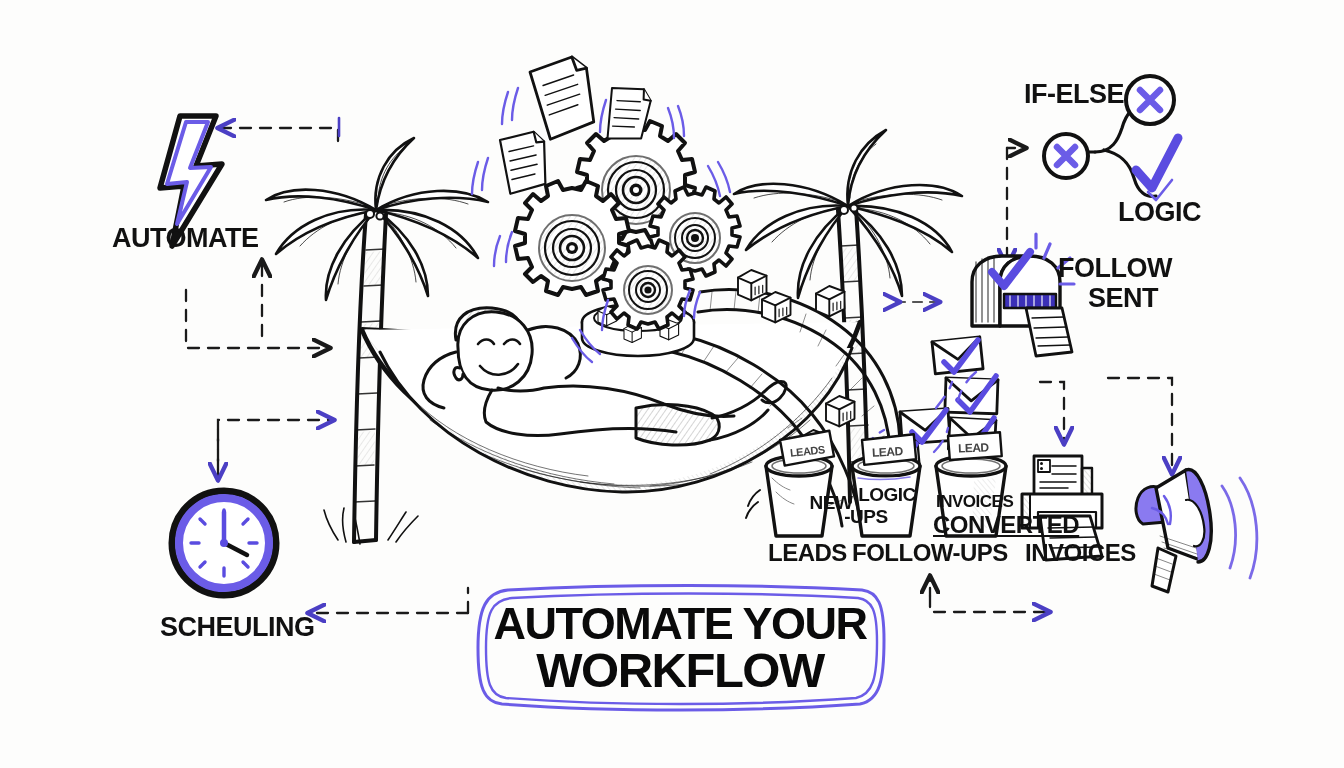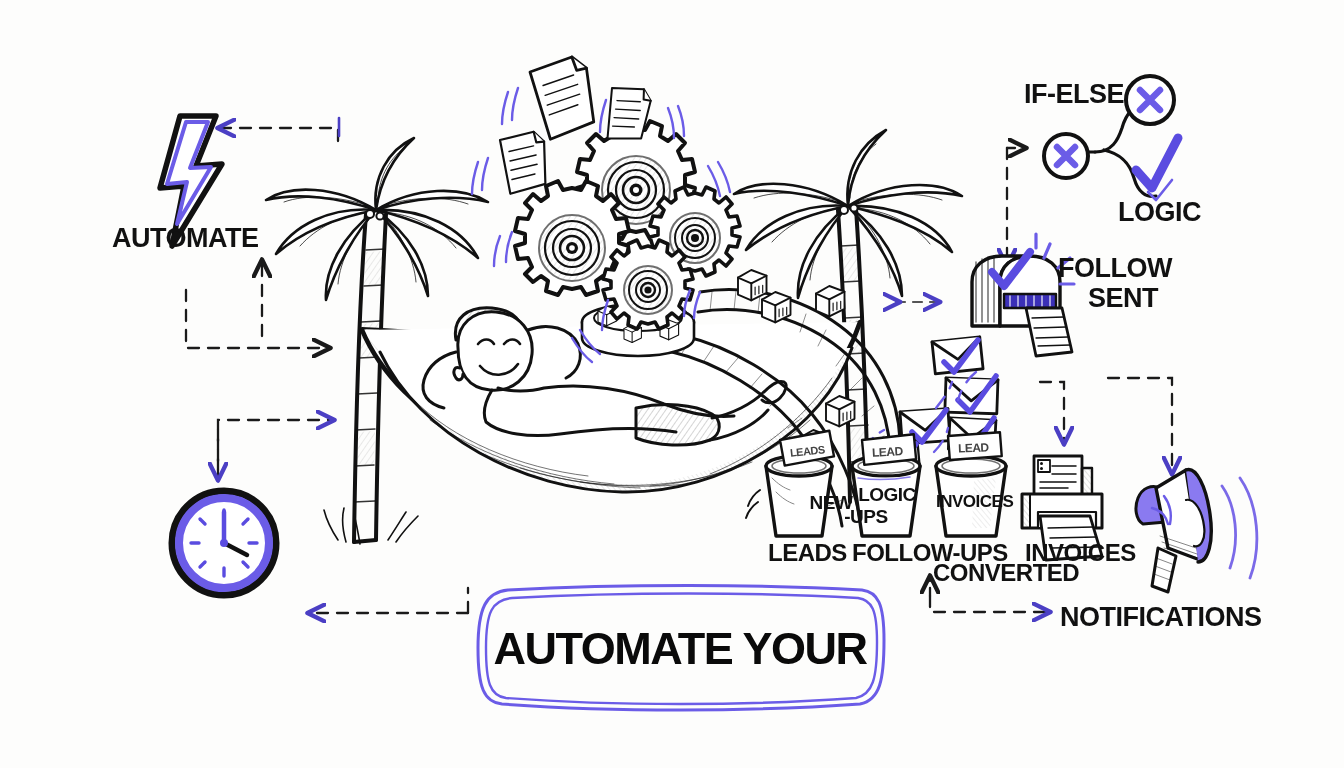--- a/index.html
+++ b/index.html
@@ -535,39 +535,40 @@
     <path d="M508,590 C620,584 760,584 862,590 C878,592 884,604 884,640
              C884,680 880,700 860,704 C750,712 610,712 502,704
              C484,702 478,688 478,648 C478,608 486,592 508,590 Z" stroke-width="3"></path>
     <path d="M512,598 C622,592 758,592 858,598 C872,600 877,610 877,642
              C877,678 873,694 856,698 C748,706 612,706 506,698
              C490,696 486,682 486,648 C486,612 492,600 512,598 Z" stroke-width="2.4"></path>
   </g>
 </svg>
 
 <div class="lbl lbl-lg" style="left:112px;top:224px;">AUTOMATE</div>
+<div class="lbl lbl-lg" style="left:160px;top:613px;">SCHEULING</div>
 <div class="lbl lbl-lg" style="left:1024px;top:80px;text-align:right;">IF-ELSE</div>
 <div class="lbl lbl-lg" style="left:1118px;top:198px;">LOGIC</div>
 <div class="lbl lbl-lg" style="left:1058px;top:254px;">FOLLOW</div>
 <div class="lbl lbl-lg" style="left:1068px;top:284px;margin-left:20px;">SENT</div>
-<div class="lbl lbl-lg" style="left:1060px;top:603px;">NOTIFICATIONS</div>
 
 <div class="bucket-txt" style="left:770px;top:494px;width:60px;margin-left:31px;">NEW</div>
 <div class="bucket-txt" style="left:852px;top:486px;width:70px;">LOGIC</div>
 <div class="bucket-txt" style="left:831px;top:508px;width:70px;">-UPS</div>
 <div class="bucket-txt" style="left:936px;top:494px;width:72px;font-size:17px;">INVOICES</div>
 
 <div class="lbl lbl-md" style="left:768px;top:540px;">LEADS</div>
 <div class="lbl lbl-md" style="left:852px;top:540px;">FOLLOW-UPS</div>
-<div class="lbl lbl-md" style="left:933px;top:560px;">CONVERTED</div>
+<div class="lbl lbl-md" style="left:933px;top:512px;text-decoration:underline;">CONVERTED</div>
 <div class="lbl lbl-md" style="left:1025px;top:540px;">INVOICES</div>
 
 <div class="lbl" style="left:790px;top:446px;font-size:11px;color:#444;transform:rotate(-6deg);">LEADS</div>
 <div class="lbl" style="left:872px;top:446px;font-size:12px;color:#444;transform:rotate(-3deg);">LEAD</div>
 <div class="lbl" style="left:958px;top:442px;font-size:12px;color:#444;transform:rotate(-2deg);">LEAD</div>
 
 <div id="title-block">
   <div id="title-text">
     <div class="t1">AUTOMATE YOUR</div>
+    <div class="t2">WORKFLOW</div>
   </div>
 </div>
 
 </div>
 
 </body></html>

